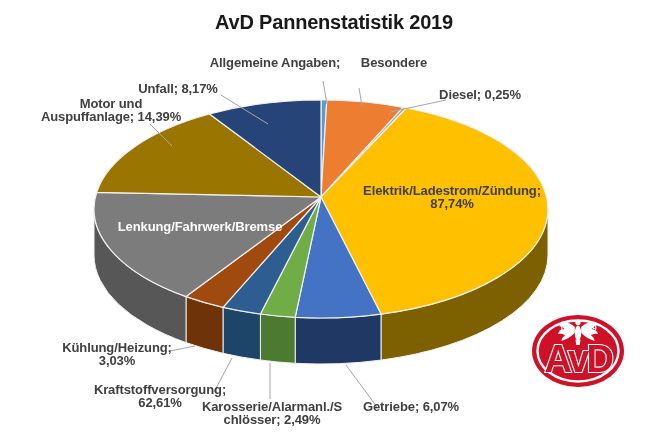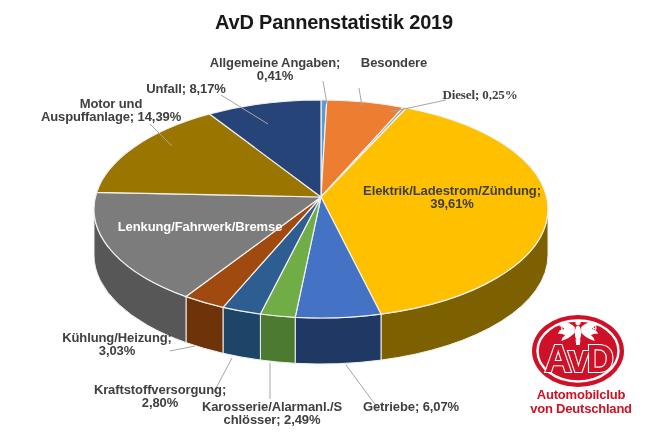--- a/index.html
+++ b/index.html
@@ -79,57 +79,52 @@
       </g>
       <text x="564" y="331" text-anchor="middle" class="logo-year">18</text>
       <text x="592" y="331" text-anchor="middle" class="logo-year">99</text>
       <text x="578" y="372" text-anchor="middle" class="logo-monogram">AvD</text>
     </g>
   </svg>
 
   <div id="labels">
       <div class="lbl" style="left: 275px; top: 57px; color: rgb(64, 64, 64);">
         <div>Allgemeine Angaben;</div>
-        <div>0,41%</div>
       </div>
       <div class="lbl" style="left: 394px; top: 57px; color: rgb(64, 64, 64);">
         <div>Besondere</div>
       </div>
-      <div class="lbl" style="left: 480px; top: 89px; color: rgb(64, 64, 64); font-family: Liberation Serif, serif;">
+      <div class="lbl" style="left: 480px; top: 89px; color: rgb(64, 64, 64);">
         <div>Diesel; 0,25%</div>
       </div>
       <div class="lbl" style="left: 452px; top: 185px; color: rgb(64, 64, 64);">
         <div>Elektrik/Ladestrom/Zündung;</div>
-        <div>39,61%</div>
+        <div>87,74%</div>
       </div>
       <div class="lbl" style="left: 411px; top: 401px; color: rgb(64, 64, 64);">
         <div>Getriebe; 6,07%</div>
       </div>
       <div class="lbl" style="left: 272px; top: 401px; color: rgb(64, 64, 64);">
         <div>Karosserie/Alarmanl./S</div>
         <div>chlösser; 2,49%</div>
       </div>
       <div class="lbl" style="left: 160px; top: 384px; color: rgb(64, 64, 64); text-align: center;">
         <div>Kraftstoffversorgung;</div>
-        <div>2,80%</div>
+        <div>62,61%</div>
       </div>
-      <div class="lbl" style="left: 117px; top: 332px; color: rgb(64, 64, 64); text-align: center;">
+      <div class="lbl" style="left: 117px; top: 342px; color: rgb(64, 64, 64); text-align: center;">
         <div>Kühlung/Heizung;</div>
         <div>3,03%</div>
       </div>
       <div class="lbl" style="left: 200px; top: 205px; color: rgb(255, 255, 255); margin-top: 16px;">
         <div>Lenkung/Fahrwerk/Bremse</div>
       </div>
       <div class="lbl" style="left: 95px; top: 98px; color: rgb(64, 64, 64); margin-left: 16px;">
         <div>Motor und</div>
         <div>Auspuffanlage; 14,39%</div>
       </div>
-      <div class="lbl" style="left: 186px; top: 83px; color: rgb(64, 64, 64);">
+      <div class="lbl" style="left: 178px; top: 83px; color: rgb(64, 64, 64);">
         <div>Unfall; 8,17%</div>
       </div>
     </div>
 
-  <div class="logo-caption">
-    <div>Automobilclub</div>
-    <div>von Deutschland</div>
-  </div>
 
 </div>
 
 </body></html>

